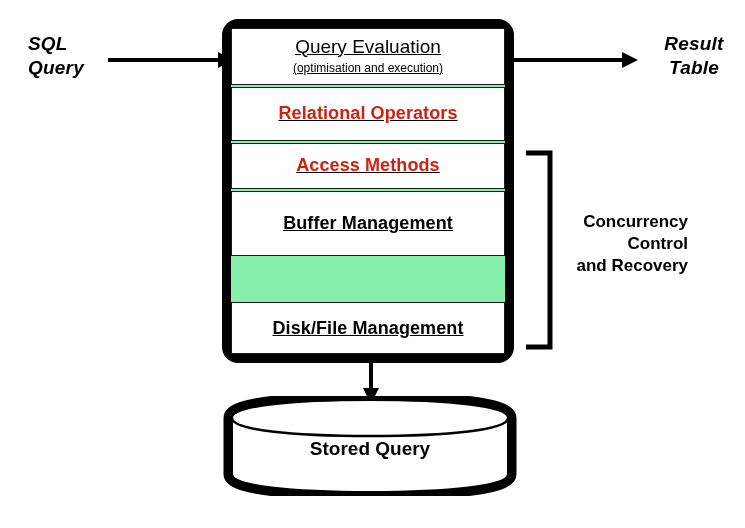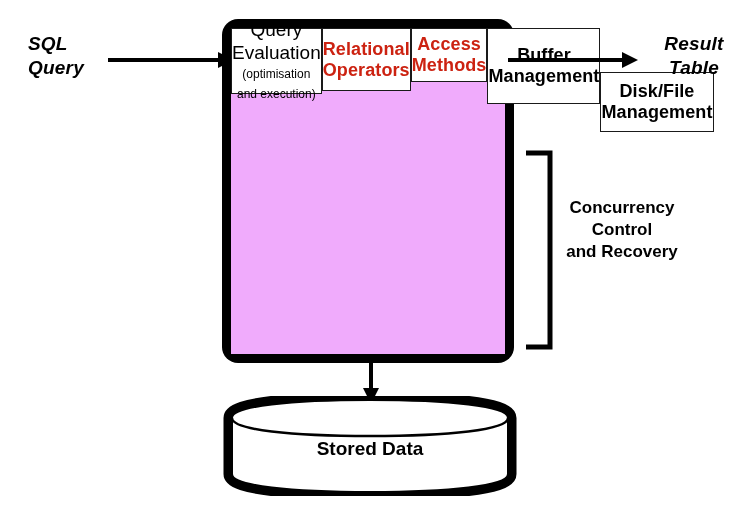--- a/index.html
+++ b/index.html
@@ -66,23 +66,24 @@
     height: 344px;
     background: #000000;
     border-radius: 16px;
     box-sizing: border-box;
     padding: 9px 9px 9px 9px;
   }
   #dbms-layers {
     position: relative;
     width: 100%;
     height: 100%;
-    background: #f0abfc;
+    background: #86efac;
     display: flex;
-    flex-direction: row;
+    flex-direction: column;
+    text-decoration: underline;
   }
   .layer {
     background: #ffffff;
     border: 1.5px solid #1a1a1a;
     box-sizing: border-box;
     display: flex;
     align-items: center;
     justify-content: center;
     text-align: center;
     margin-bottom: 2px;
@@ -121,23 +122,23 @@
     position: absolute;
     left: 524px;
     top: 150px;
     width: 32px;
     height: 200px;
     overflow: visible;
   }
   #concurrency-label {
     position: absolute;
     left: 556px;
-    top: 197px;
+    top: 211px;
     width: 132px;
-    text-align: center;
+    text-align: right;
     font-size: 17px;
     line-height: 22px;
     font-weight: bold;
     color: #000;
     white-space: pre-line;
   }
 
   
   #stored-data-cyl {
     position: absolute;
@@ -232,16 +233,16 @@
                Z" fill="#ffffff" stroke="#000000" stroke-width="17" stroke-linejoin="round"></path>
       <path d="M10,22
                C10,10 70,4 148,4
                C226,4 286,10 286,22
                L286,78
                C286,90 226,96 148,96
                C70,96 10,90 10,78
                Z" fill="#ffffff" stroke="#000000" stroke-width="2"></path>
       <path d="M10,22 C10,34 70,40 148,40 C226,40 286,34 286,22" fill="none" stroke="#000000" stroke-width="2.5"></path>
     </svg>
-    <div id="stored-data-label">Stored Data</div>
+    <div id="stored-data-label">Stored Query</div>
   </div>
 
 </div>
 
 </body></html>

